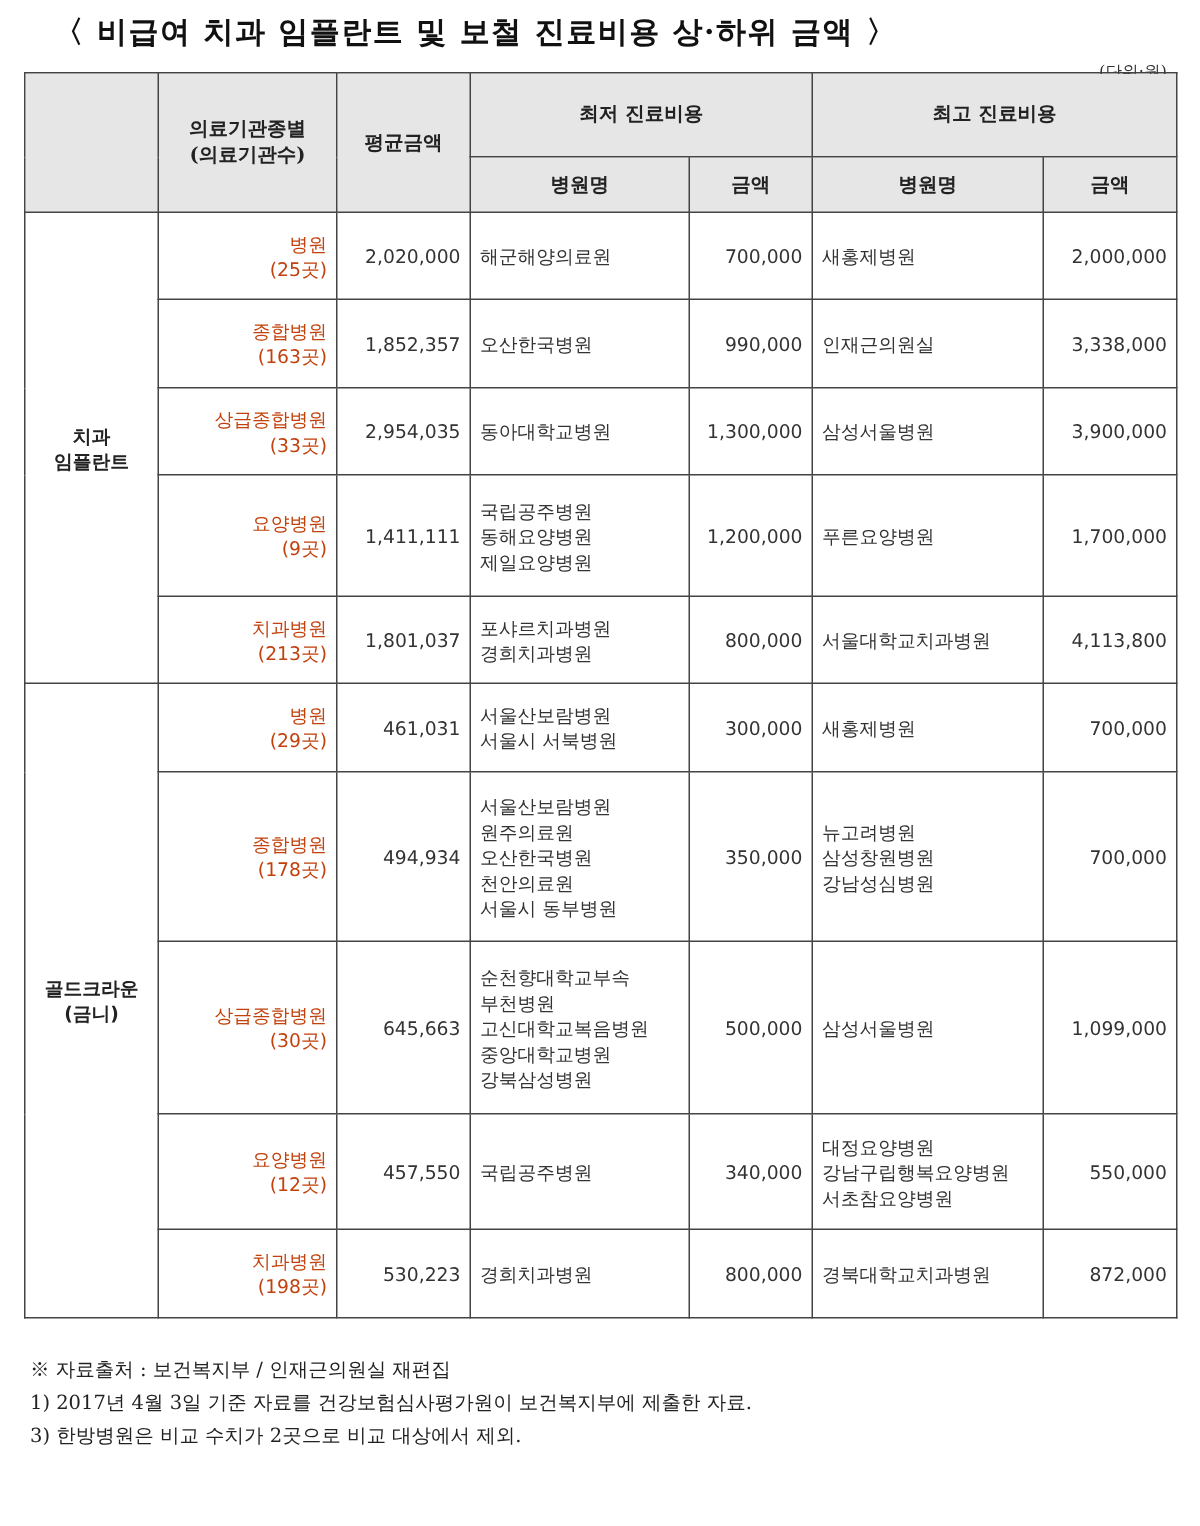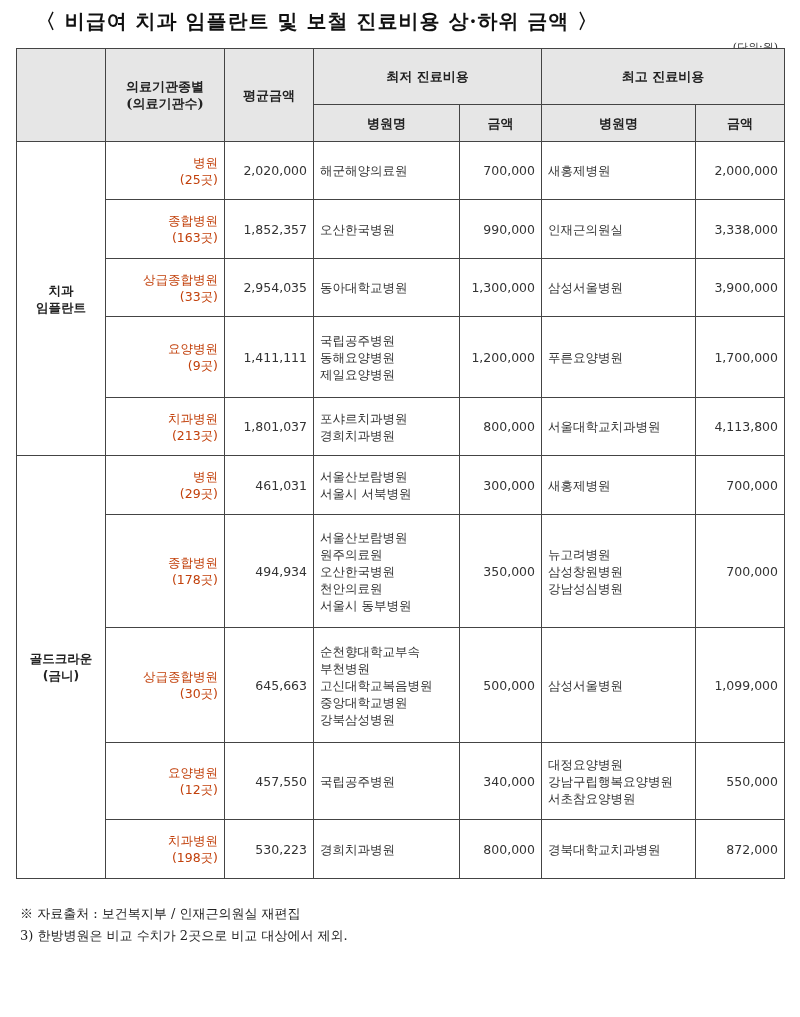--- a/index.html
+++ b/index.html
@@ -250,14 +250,15 @@
         <td class="hosp">
           <span class="line">경북대학교치과병원</span>
         </td>
         <td class="num">872,000</td>
       </tr>
     </tbody>
 </table>
 
 <div class="notes">
   <div>※ 자료출처 : 보건복지부  / 인재근의원실 재편집</div>
+  <div>1) 2017년 4월 3일 기준 자료를 건강보험심사평가원이 보건복지부에 제출한 자료.</div>
   <div>3) 한방병원은 비교 수치가 2곳으로 비교 대상에서 제외.</div>
 </div>
 
 </body></html>

